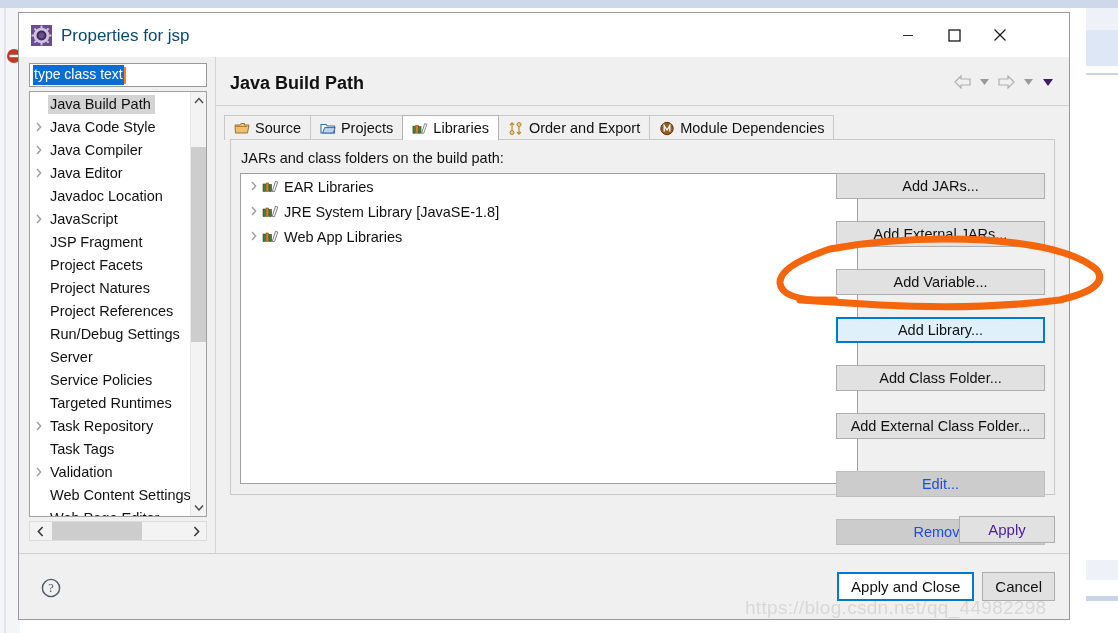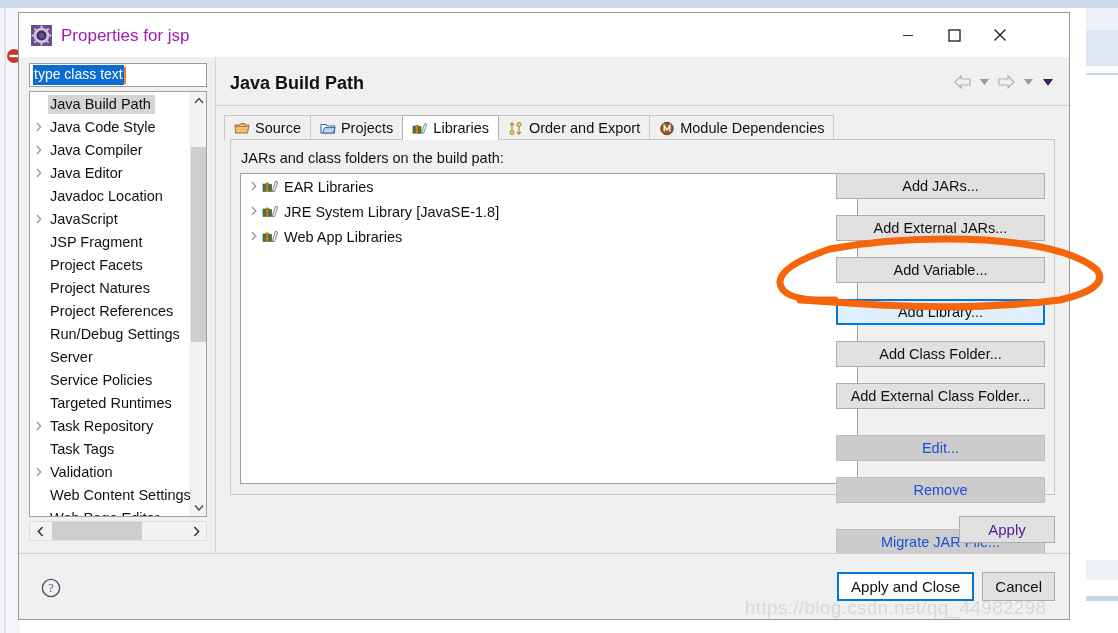--- a/index.html
+++ b/index.html
@@ -36,21 +36,21 @@
 
   
   #titlebar {
     position: absolute; left:0; top:0; right:0; height: 44px;
     background: #ffffff;
     box-sizing: border-box;
   }
   #title-icon { position:absolute; left:12px; top:12px; width:21px; height:21px; }
   #title-text {
     position:absolute; left:42px; top:12px;
-    font-size: 17px; color:#a21caf; line-height:21px; white-space:nowrap;
+    font-size: 17px; color:#0c4a6e; line-height:21px; white-space:nowrap;
   }
   .winbtn {
     position:absolute; top:0; width:46px; height:44px;
     display:flex; align-items:center; justify-content:center;
     cursor:default;
   }
   #btn-min { right: 138px; }
   #btn-max { right: 92px; }
   #btn-close { right: 46px; }
 
@@ -169,21 +169,21 @@
   .jar-row .arrow { width:16px; text-align:center; color:#9a9a9a; font-size:11px; flex:0 0 16px; }
   .jar-icon { width:17px; height:15px; margin-right:5px; flex:0 0 17px; }
 
   
   #btn-stack { position:absolute; right:9px; top:33px; width:209px; }
   .sbtn {
     display:flex; align-items:center; justify-content:center;
     width:209px; height:26px; box-sizing:border-box;
     background:#e1e1e1; border:1px solid #adadad;
     font-size:14.5px; color:#111; white-space:nowrap;
-    margin-bottom:16px; cursor:default;
+    margin-bottom:22px; cursor:default;
   }
   .sbtn.focused { background:#dff0fb; border:2px solid #0078d7; }
   .sbtn.disabled { color:#1d4ed8; background:#cccccc; border-color:#bfbfbf; }
   .gap { height:10px; }
 
   
   #apply-row { position:absolute; right:14px; bottom:10px; }
   #btn-apply {
     width:96px; height:27px; box-sizing:border-box;
     display:flex; align-items:center; justify-content:center;

